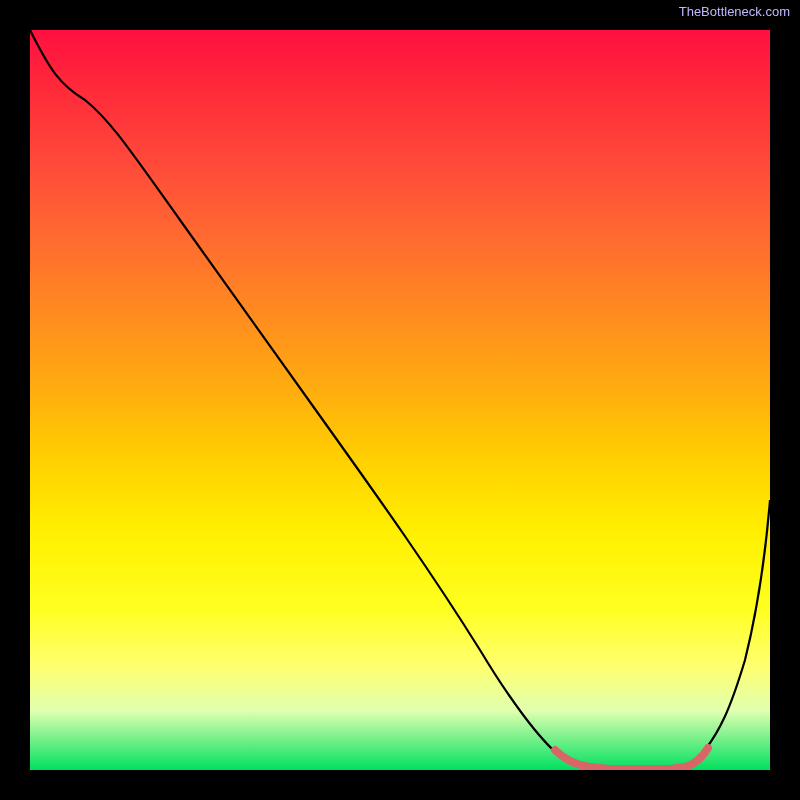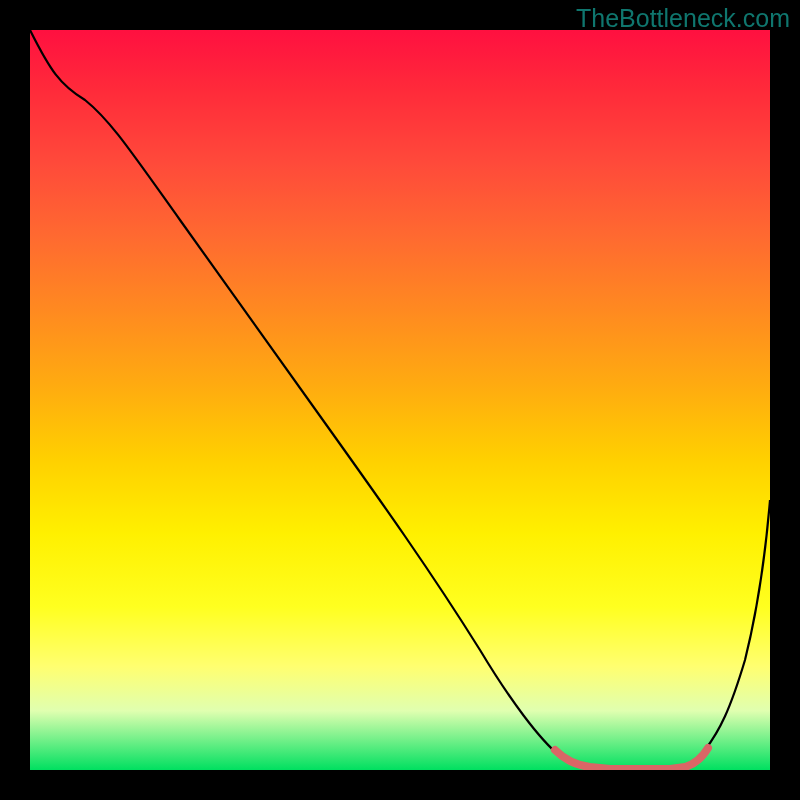--- a/index.html
+++ b/index.html
@@ -8,22 +8,22 @@
     height: 800px;
     background: #000;
     font-family: Arial, sans-serif;
     position: relative;
     overflow: hidden;
   }
   .attribution {
     position: absolute;
     top: 4px;
     right: 10px;
-    color: #0f766e;
-    font-size: 25px;
+    color: #c4b5fd;
+    font-size: 13px;
     font-weight: normal;
     z-index: 10;
   }
   .plot-area {
     position: absolute;
     left: 30px;
     top: 30px;
     width: 740px;
     height: 740px;
     overflow: hidden;

